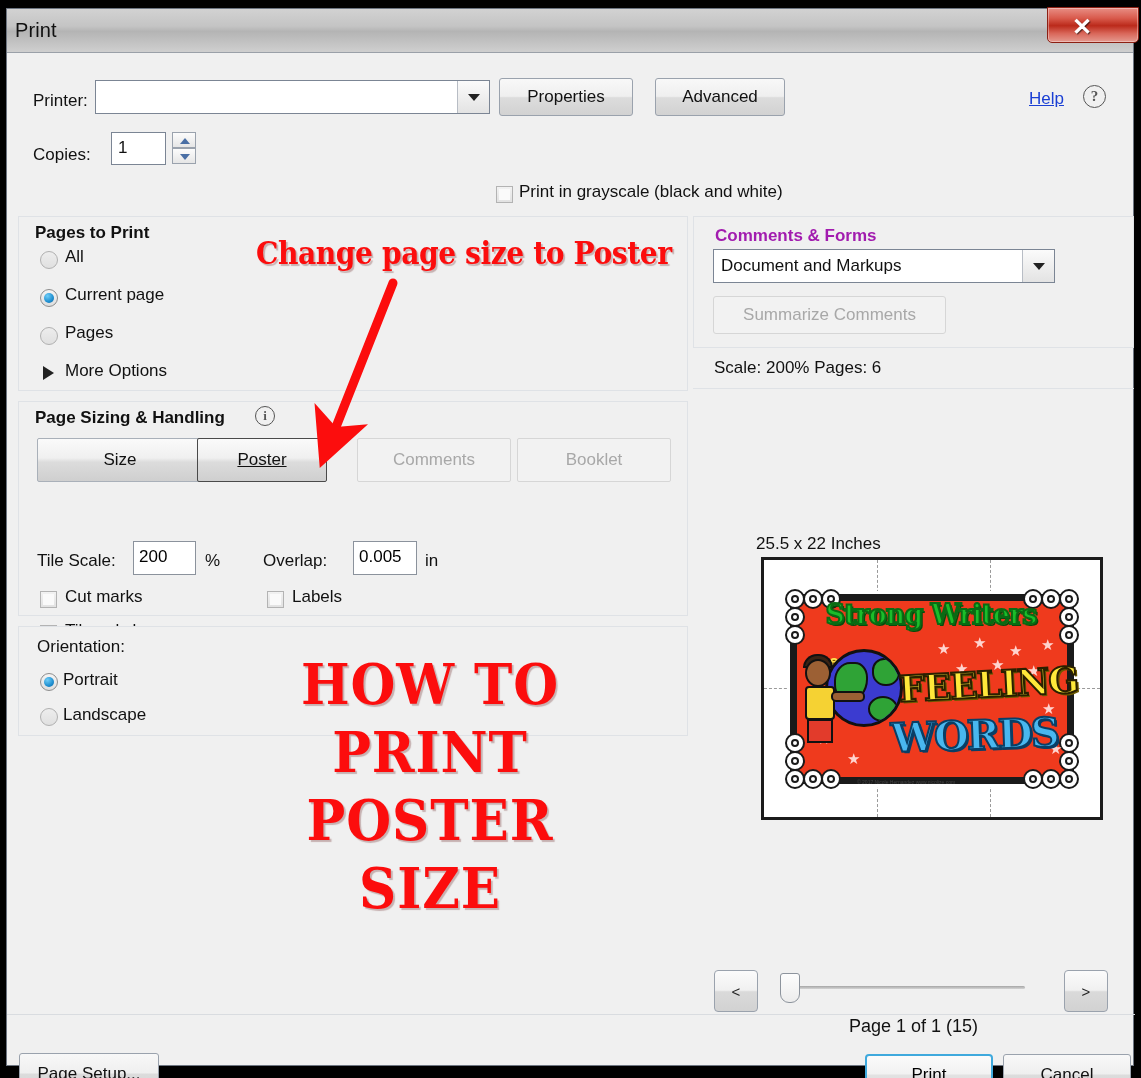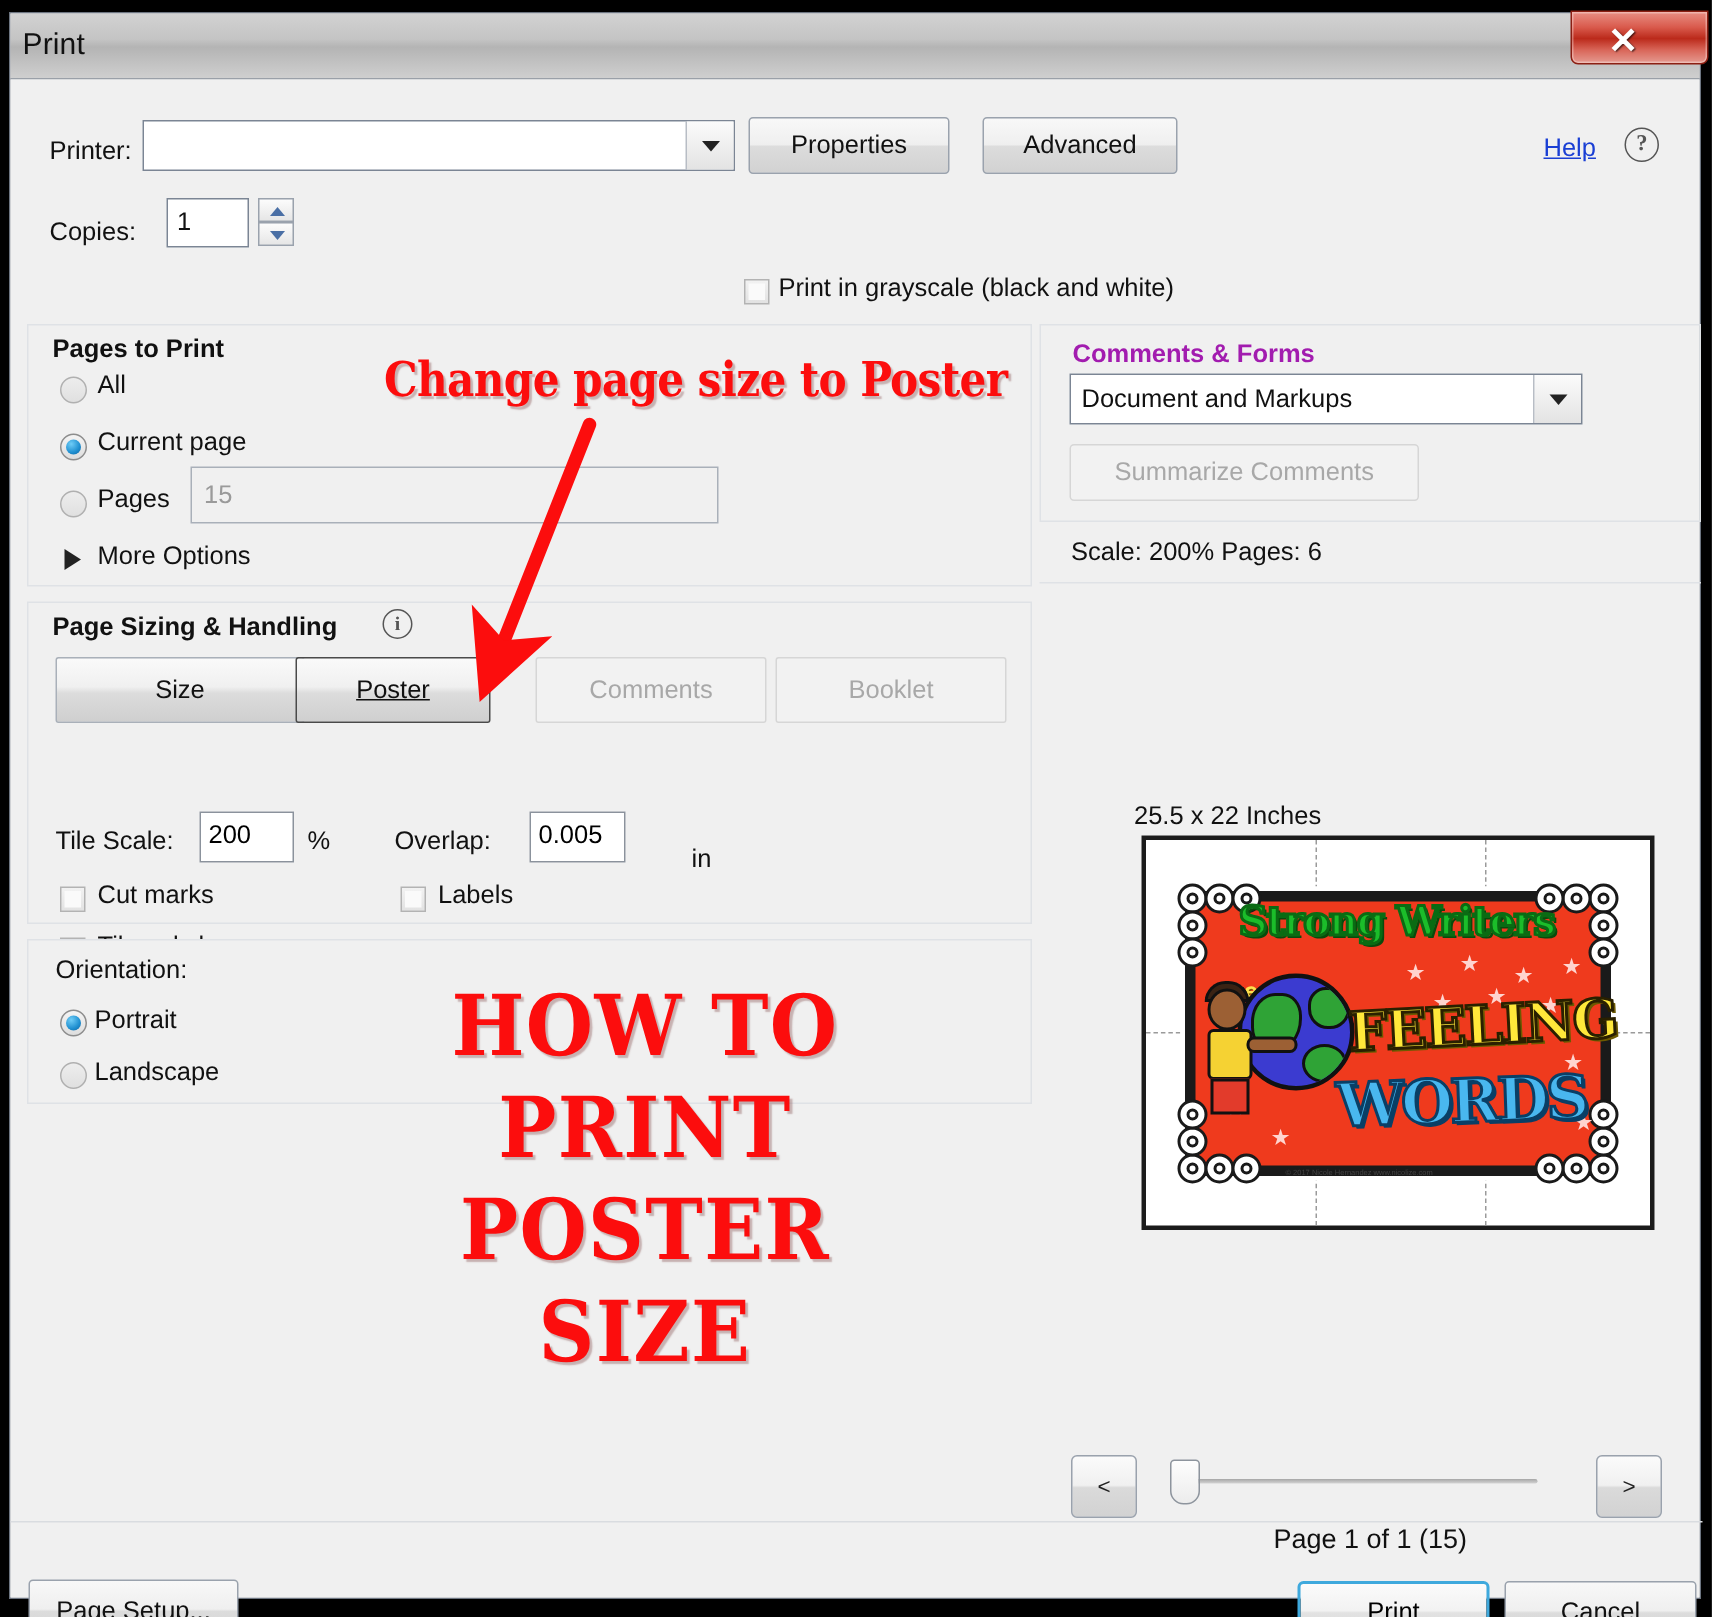--- a/index.html
+++ b/index.html
@@ -115,21 +115,21 @@
 
   #lbl-tile{position:absolute;left:30px;top:498px;}
   #in-tile{position:absolute;left:126px;top:488px;width:63px;height:34px;background:#fff;
      border:1px solid #8b929c;box-sizing:border-box;}
   #in-tile span{position:absolute;left:5px;top:5px;font-size:17px;}
   #lbl-pct{position:absolute;left:198px;top:498px;}
   #lbl-ovl{position:absolute;left:256px;top:498px;}
   #in-ovl{position:absolute;left:346px;top:488px;width:64px;height:34px;background:#fff;
      border:1px solid #8b929c;box-sizing:border-box;}
   #in-ovl span{position:absolute;left:5px;top:5px;font-size:17px;}
-  #lbl-in{position:absolute;left:418px;top:510px;margin-left:36px;}
+  #lbl-in{position:absolute;left:418px;top:498px;}
 
   #chk-cut{left:33px;top:538px;} #lbl-cut{position:absolute;left:58px;top:534px;}
   #chk-lab{left:260px;top:538px;} #lbl-lab{position:absolute;left:285px;top:534px;}
   #chk-tile{left:33px;top:572px;} #lbl-tileonly{position:absolute;left:58px;top:568px;}
 
   #orient-lbl{position:absolute;left:30px;top:584px;font-weight:normal;}
   #r-por{left:33px;top:620px;} #t-por{position:absolute;left:56px;top:617px;}
   #r-lan{left:33px;top:655px;} #t-lan{position:absolute;left:56px;top:652px;}
 
   
@@ -282,23 +282,20 @@
     <div class="group-title" style="left:28px;top:170px;">Pages to Print</div>
 
     <div class="radio" id="r-all"></div>
     <div id="t-all" class="lbl">All</div>
 
     <div class="radio on" id="r-cur"></div>
     <div id="t-cur" class="lbl">Current page</div>
 
     <div class="radio" id="r-pag"></div>
     <div id="t-pag" class="lbl">Pages</div>
-    <div id="pages-input">
-      <span>15</span>
-    </div>
 
     <div id="more-tri"></div>
     <div id="more-opts" class="lbl">More Options</div>
 
     <div class="group" id="grp-sizing"></div>
     <div class="group-title" id="sizing-title">Page Sizing &amp; Handling</div>
     <div class="info-i" id="info-sizing">i</div>
 
     <div class="tabbtn" id="btn-size">Size</div>
     <div class="tabbtn" id="btn-poster">Poster</div>

